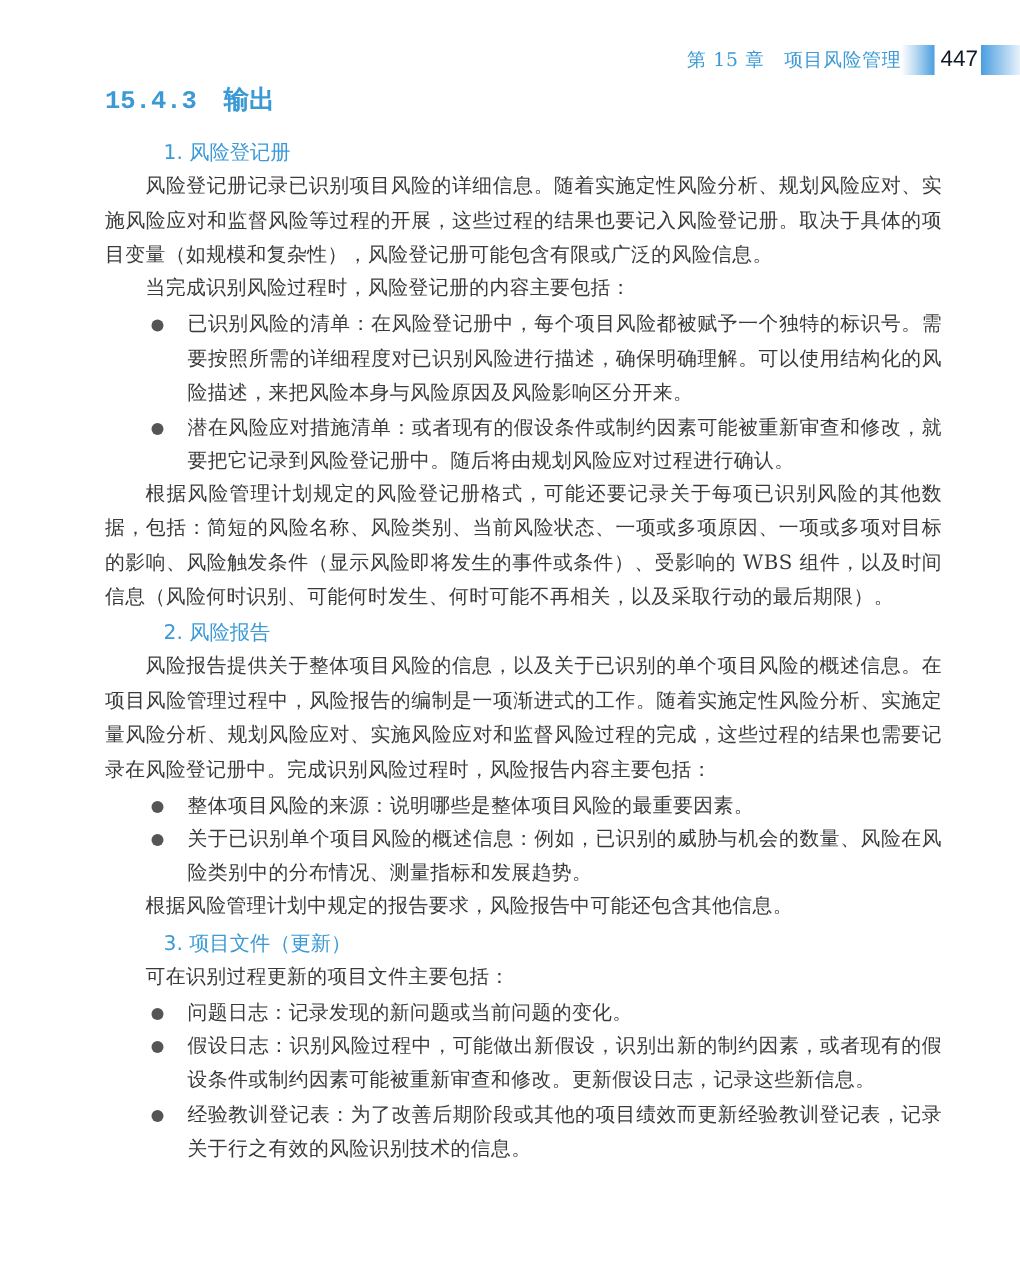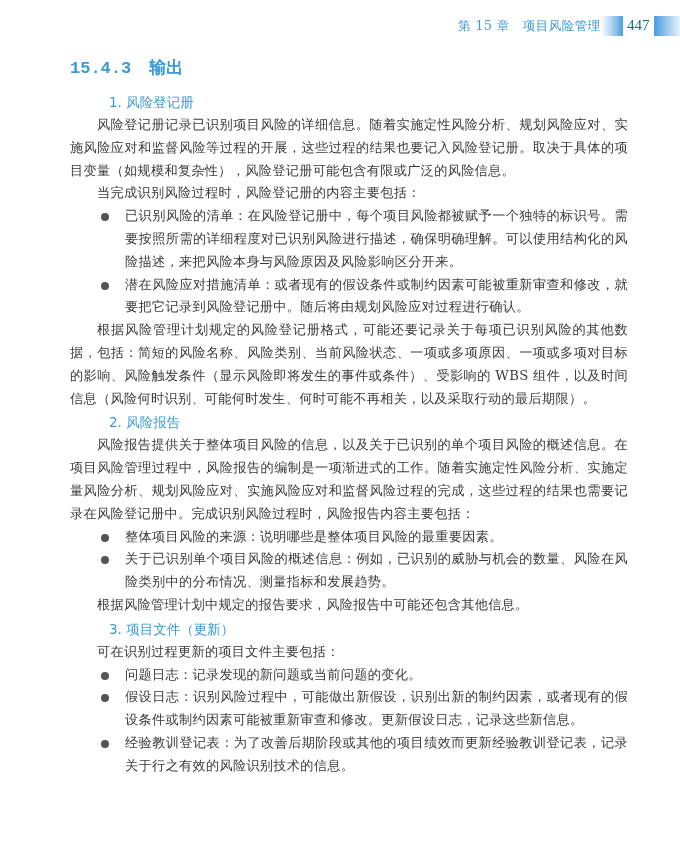--- a/index.html
+++ b/index.html
@@ -10,21 +10,21 @@
     body {
       width: 680px;
       height: 858px;
       position: relative;
       overflow: hidden;
       font-family: "DejaVu Serif", "Liberation Serif", serif;
       color: #3a3a3a;
     }
     .running-head {
       position: absolute;
-      top: 16px;
+      top: 30px;
       left: 0;
       width: 680px;
       height: 22px;
     }
     .rh-chapter {
       position: absolute;
       left: 458px;
       top: 2px;
       font-size: 12.5px;
       color: #3b9ad6;
@@ -36,23 +36,23 @@
       left: 601px;
       top: 0;
       width: 22px;
       height: 20px;
       background: linear-gradient(to right, #ffffff 0%, #bfdcf3 40%, #4a9ee0 100%);
     }
     .rh-page {
       position: absolute;
       left: 627px;
       top: 1px;
-      font-family: Liberation Serif, serif;
+      font-family: Liberation Sans, sans-serif;
       font-size: 15px;
-      color: #0f766e;
+      color: #0f172a;
     }
     .rh-grad-right {
       position: absolute;
       left: 654px;
       top: 0;
       width: 26px;
       height: 20px;
       background: linear-gradient(to right, #4a9ee0 0%, #a8d0f0 60%, #e8f2fb 100%);
     }
     .content {

